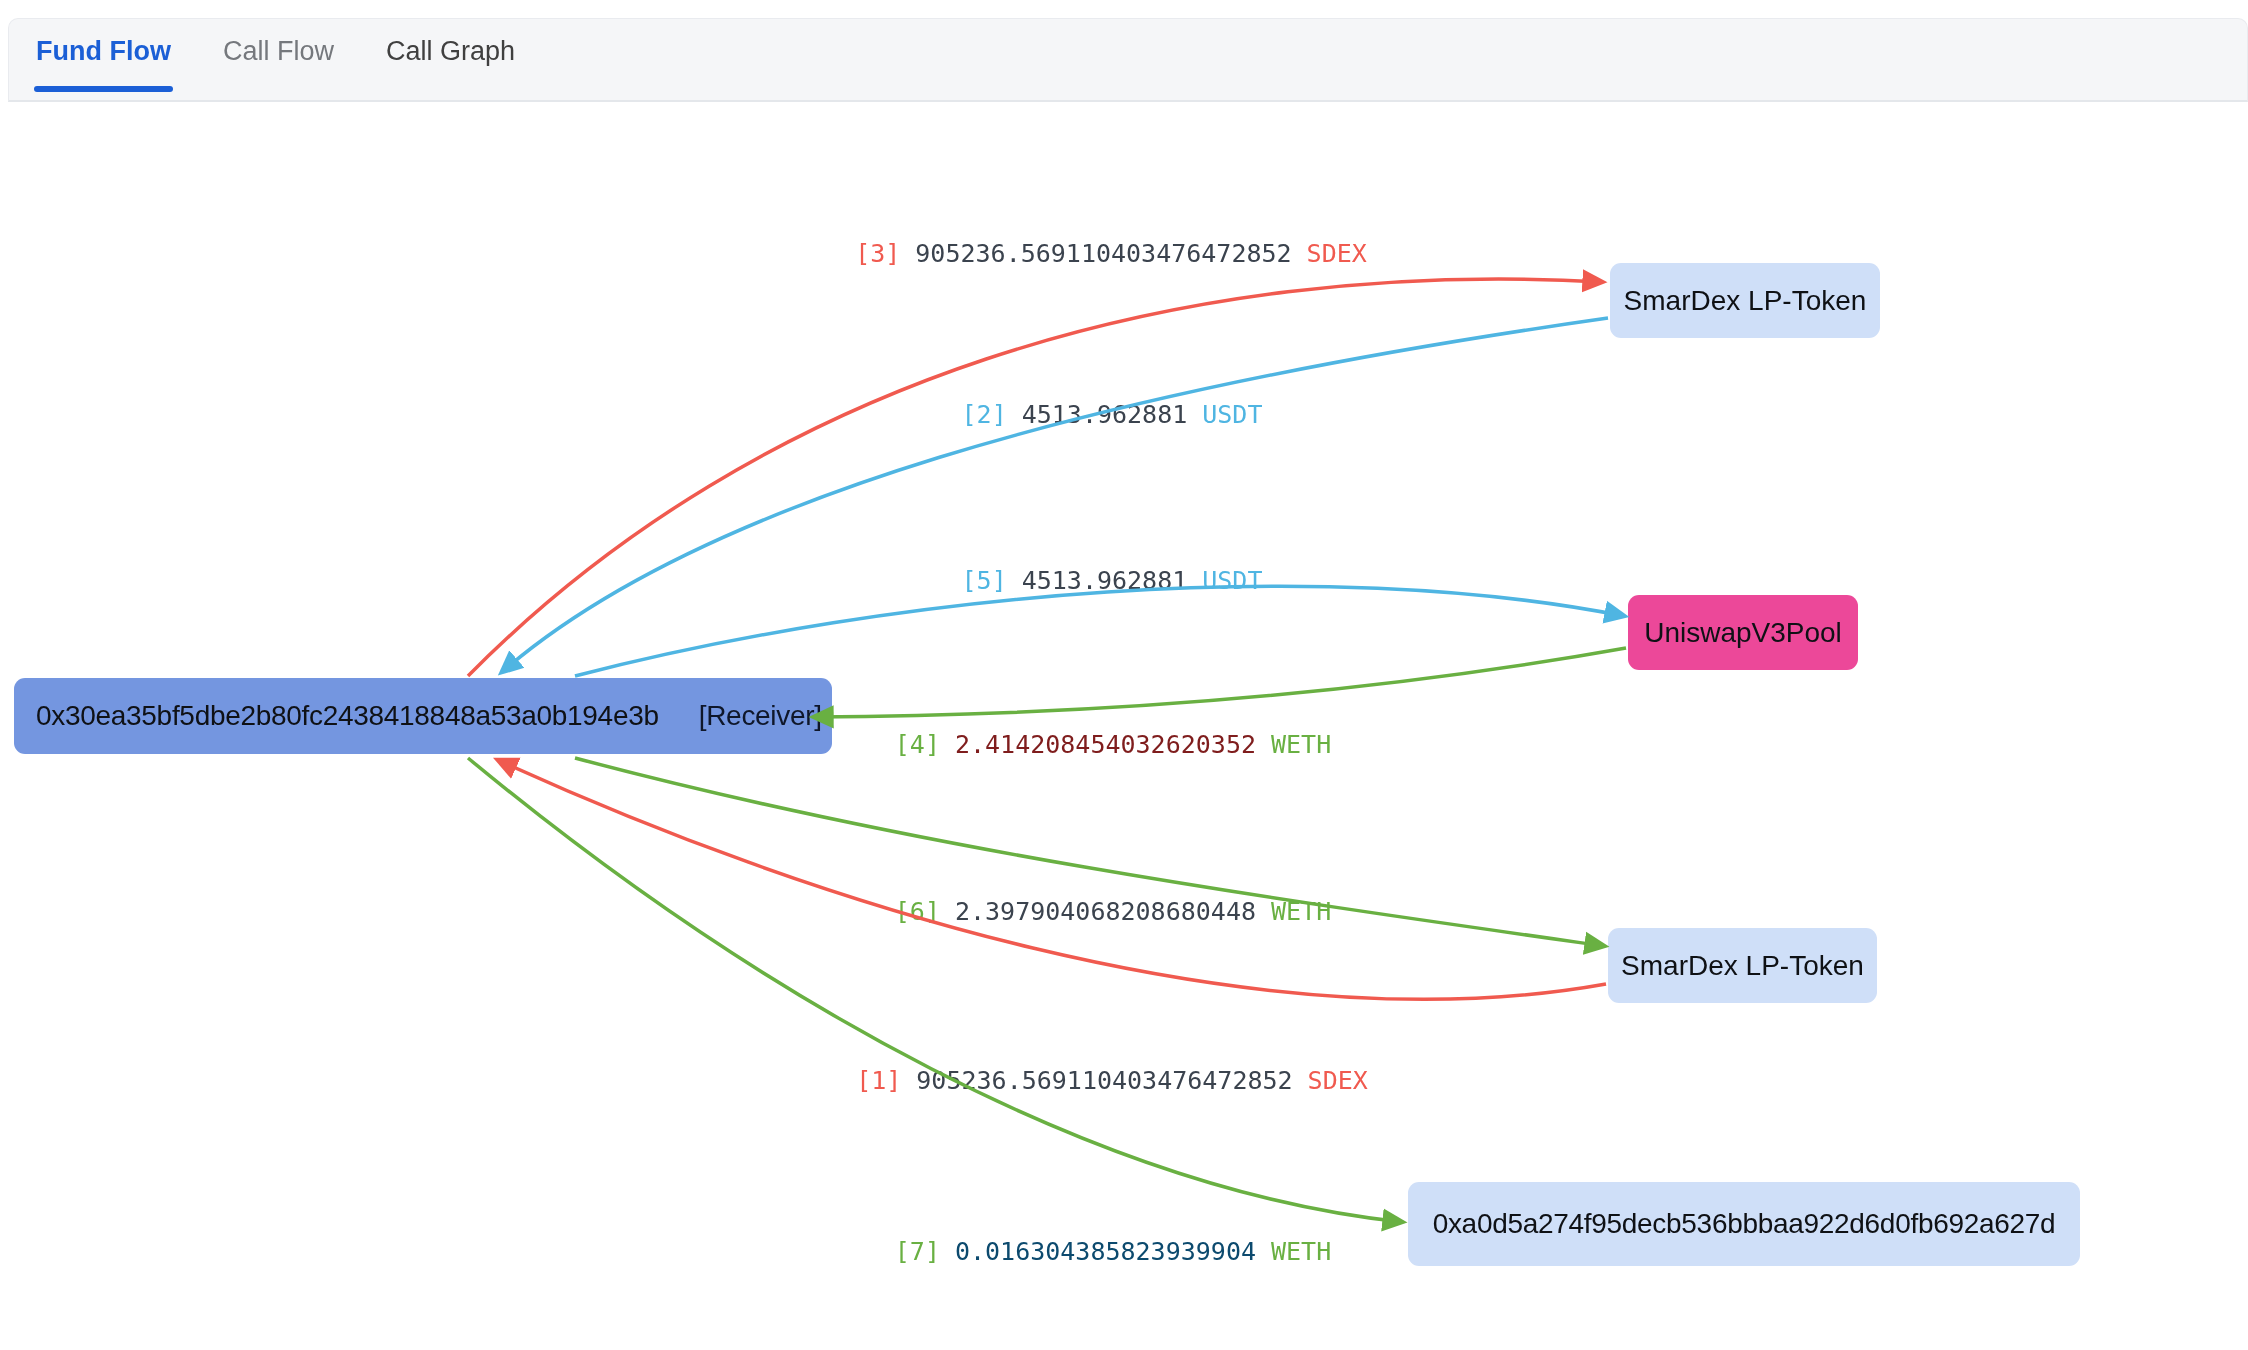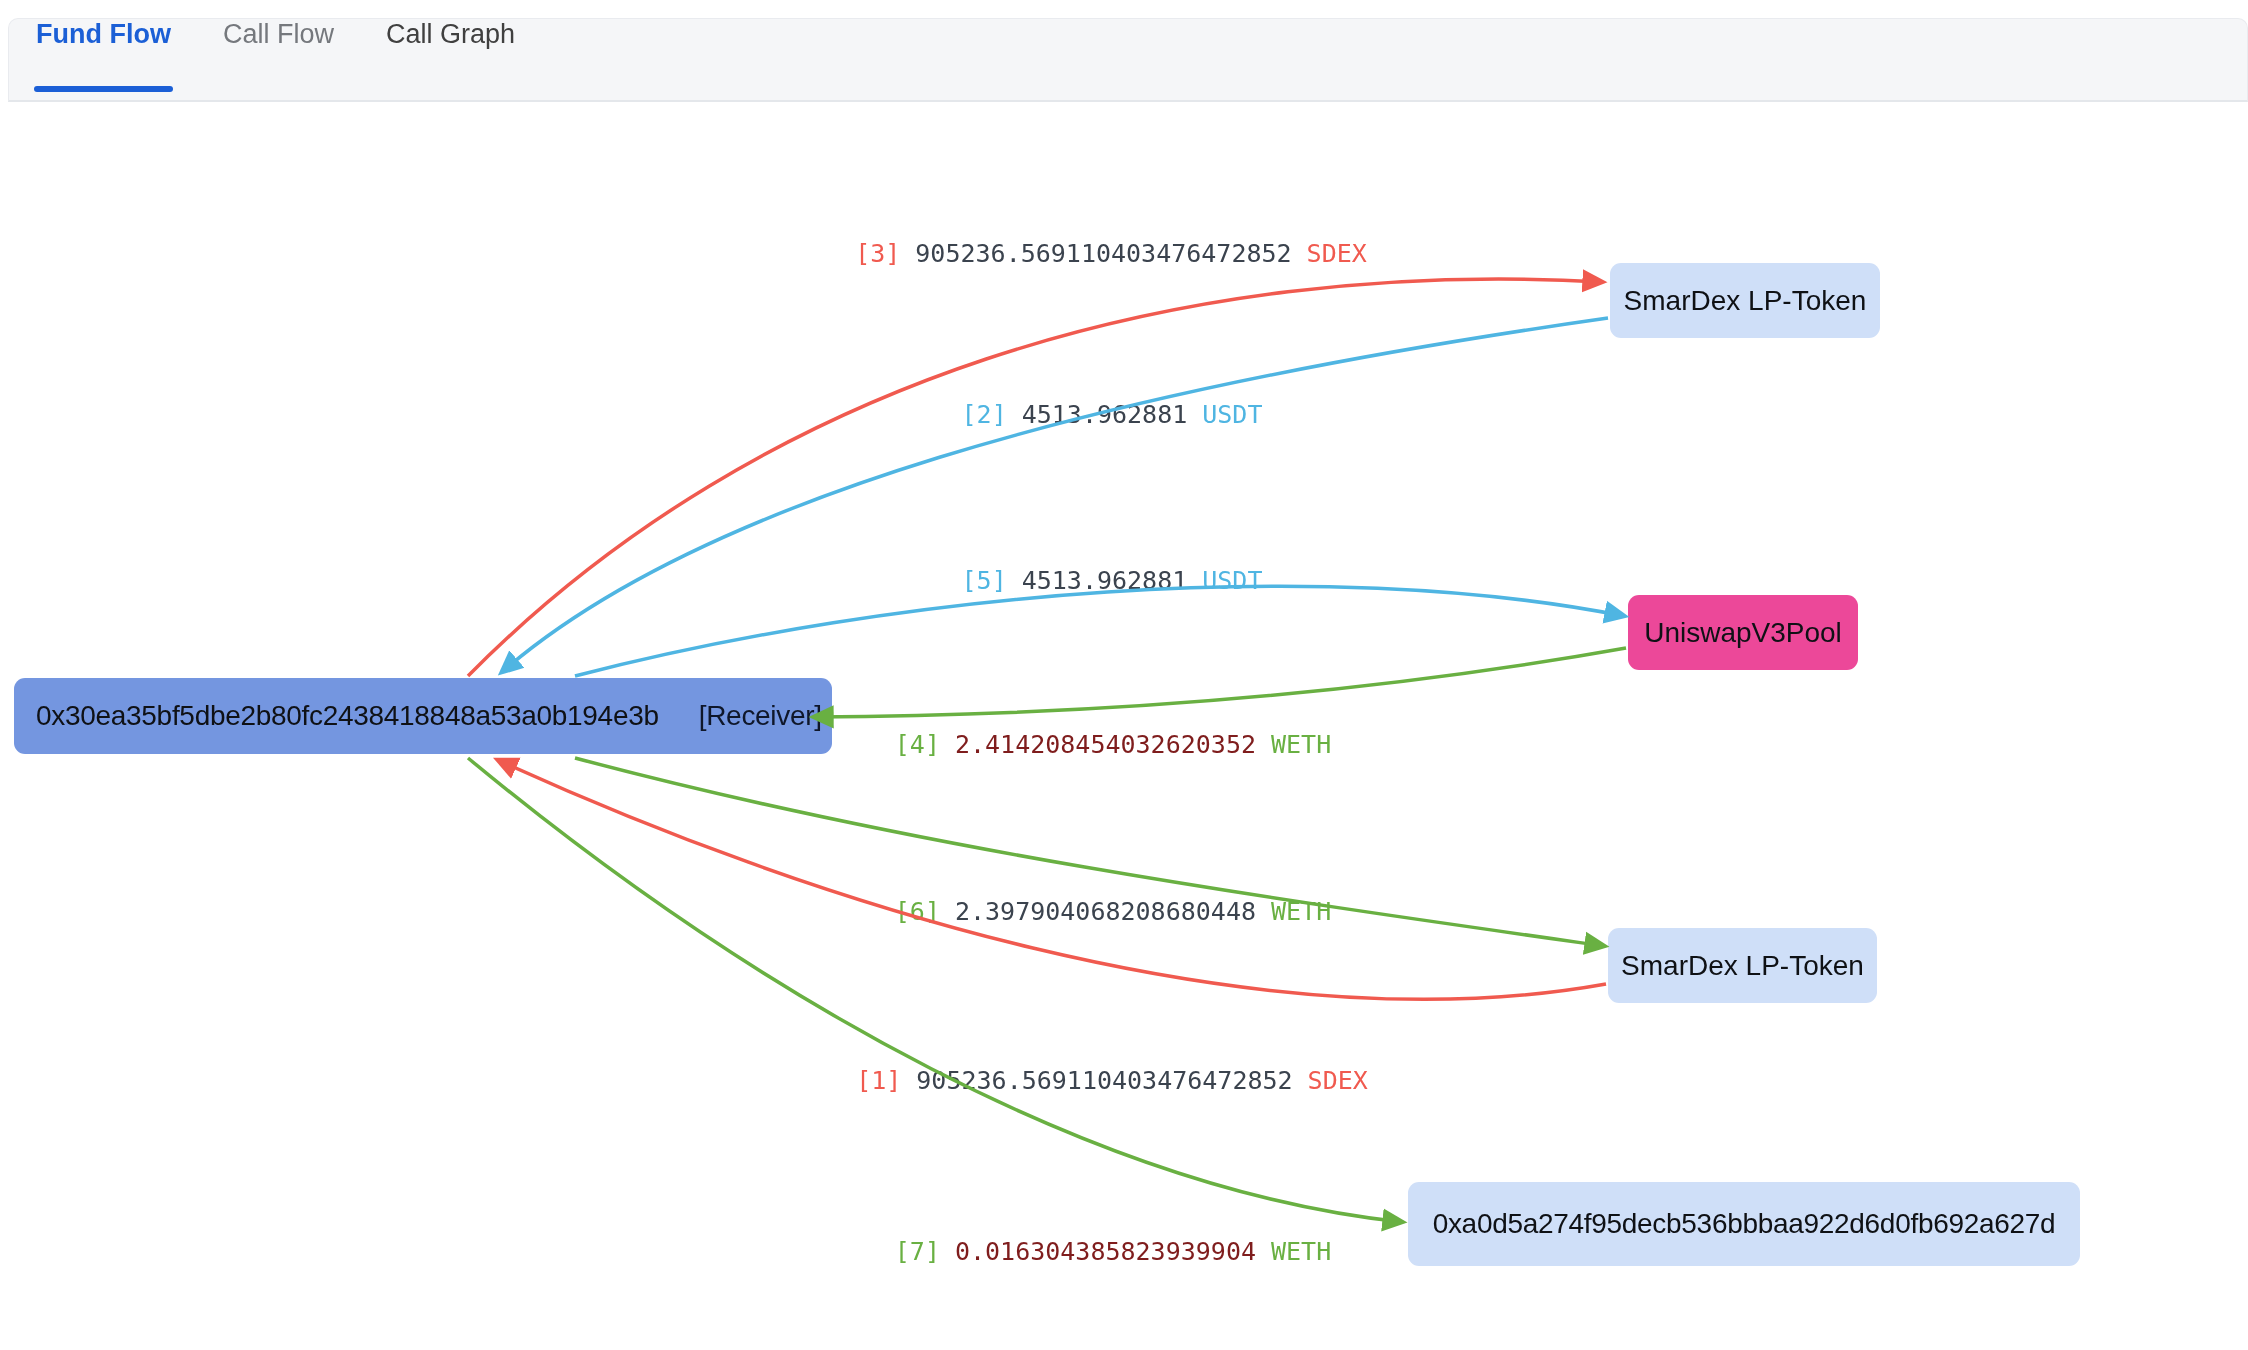--- a/index.html
+++ b/index.html
@@ -4,21 +4,21 @@
 <style>
   html,body{margin:0;padding:0;background:#ffffff;}
   .screen{position:relative;width:2248px;height:1350px;background:#ffffff;overflow:hidden;
           font-family:"Liberation Sans",sans-serif;}
 
   
   .tabbar{position:absolute;left:8px;top:18px;right:0;height:84px;
           background:#f5f6f8;border:1px solid #e9ebef;border-bottom:2px solid #e4e7eb;
           border-radius:10px 10px 0 0;display:flex;align-items:center;
           gap:52px;padding-left:27px;box-sizing:border-box;}
-  .tab{position:relative;height:100%;display:flex;
+  .tab{position:relative;height:100%;display:flex;align-items:center;
        padding-bottom:16px;box-sizing:border-box;font-size:27px;font-weight:500;cursor:pointer;}
   .tab.active{font-weight:600;}
   .tab .underline{position:absolute;left:-2px;right:-2px;bottom:8px;height:6px;border-radius:3px;}
 
   
   .canvas{position:absolute;inset:0;}
 
   .node{position:absolute;display:flex;align-items:center;justify-content:center;
         font-size:28px;color:#0f1115;border-radius:11px;z-index:1;white-space:nowrap;cursor:pointer;}
 
@@ -91,21 +91,21 @@
     </div>
 
     <div class="edge-label" style="left:1113px;top:911px;">
       <span class="edge-accent" style="color: rgb(105, 176, 66);">[6]</span>
       <span style="color: rgb(59, 67, 78);">2.397904068208680448</span>
       <span class="edge-accent" style="color: rgb(105, 176, 66);">WETH</span>
     </div>
 
     <div class="edge-label" style="left:1113px;top:1251px;">
       <span class="edge-accent" style="color: rgb(105, 176, 66);">[7]</span>
-      <span style="color: #7f1d1d;">0.016304385823939904</span>
+      <span style="color: #0c4a6e;">0.016304385823939904</span>
       <span class="edge-accent" style="color: rgb(105, 176, 66);">WETH</span>
     </div>
 
     <svg class="edges" width="2248" height="1350" viewBox="0 0 2248 1350">
       <defs>
         <marker id="arrow-red" viewBox="0 0 10 10" refX="7.5" refY="5" markerWidth="7.5" markerHeight="7.5" orient="auto">
           <path d="M0,0.6 L9.6,5 L0,9.4 Z" fill="#f05a4f"></path>
         </marker>
         <marker id="arrow-blue" viewBox="0 0 10 10" refX="7.5" refY="5" markerWidth="7.5" markerHeight="7.5" orient="auto">
           <path d="M0,0.6 L9.6,5 L0,9.4 Z" fill="#4fb5e2"></path>

